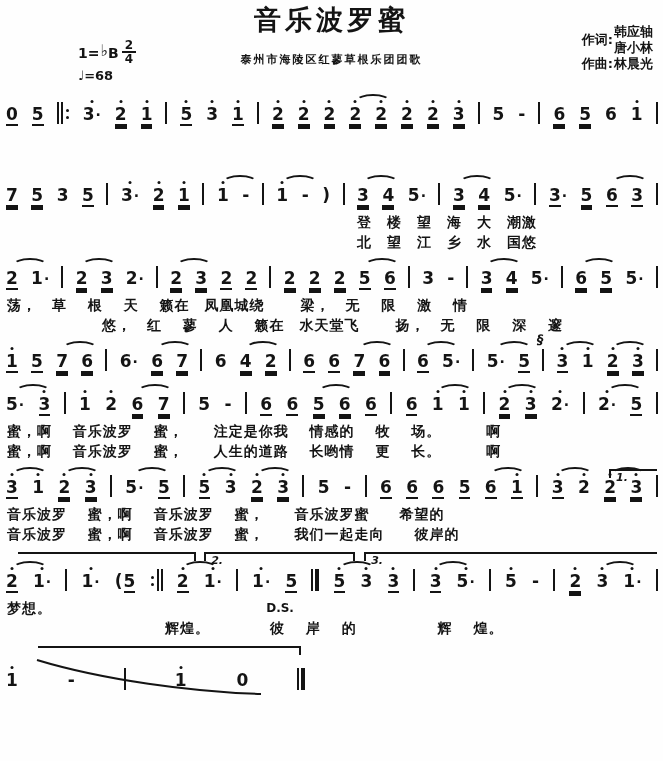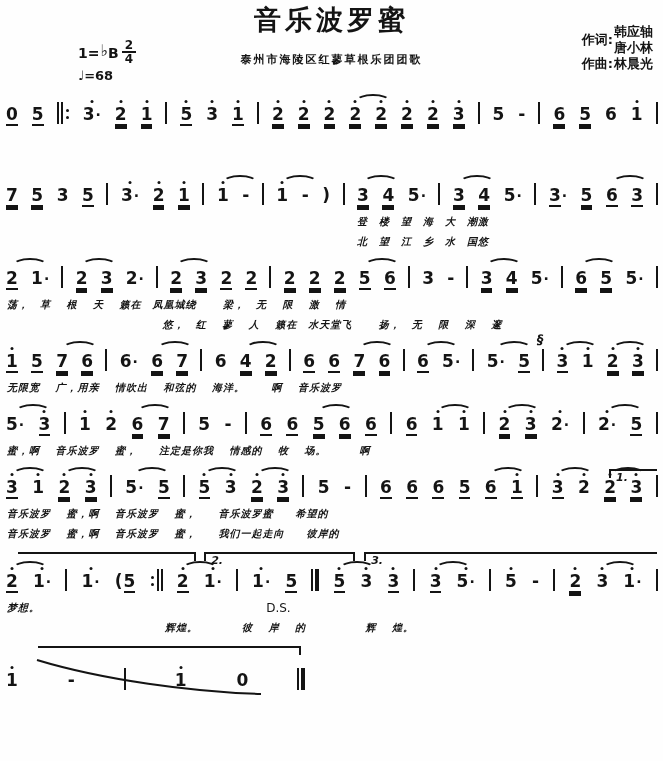--- a/index.html
+++ b/index.html
@@ -39,26 +39,26 @@
   .aug{font-size:14px;margin-left:1px;}
   .pre{margin-right:1px;}
   .slur{position:absolute;top:-2px;left:55%;width:30px;height:10px;border:2px solid transparent;
         border-top:2px solid var(--ink);border-radius:50%;pointer-events:none;}
   .bar{position:relative;display:flex;align-items:flex-end;gap:2px;margin-bottom:7px;}
   .bar .bl{width:2px;height:22px;background:var(--ink);}
   .bar .bl.thick{width:4px;}
   .bar .dots{display:flex;flex-direction:column;gap:4px;margin:0 1px 5px;}
   .bar .dots i{width:3px;height:3px;border-radius:50%;background:var(--ink);display:block;}
   .segno{position:absolute;top:-17px;left:-5px;font-size:13px;font-weight:bold;transform:skewX(-8deg);}
-  .lyric{font-size:10px;font-weight:bold;white-space:pre;line-height:20px;letter-spacing:1px;font-style:italic;}
+  .lyric{font-size:14px;font-weight:bold;white-space:pre;line-height:20px;letter-spacing:1px;}
   .volta{position:absolute;top:0;height:7px;border-top:2px solid var(--ink);}
   .volta.l{border-left:2px solid var(--ink);}
   .volta.r{border-right:2px solid var(--ink);}
   .volta .vlabel{position:absolute;left:5px;top:0;font-size:11px;font-weight:bold;font-style:italic;}
-  .sys-label{position:absolute;font-size:12px;font-weight:normal;}
+  .sys-label{position:absolute;font-size:12px;font-weight:bold;}
   .bigtie{position:absolute;left:28px;top:10px;pointer-events:none;}
 </style>
 </head>
 <body>
 
 <div class="page">
   <div class="header">
     <h1 class="title">音乐波罗蜜</h1>
     <div class="subtitle">泰州市海陵区红蓼草根乐团团歌</div>
     <div class="keyblock">
@@ -275,21 +275,20 @@
             <span class="segno">§</span>
           </span>
           <span class="note"><span class="t u1">3</span><span class="odot"></span><span class="slur"></span></span>
           <span class="note"><span class="t">1</span><span class="odot"></span></span>
           <span class="note"><span class="t u2">2</span><span class="odot"></span><span class="slur"></span></span>
           <span class="note"><span class="t u2">3</span><span class="odot"></span></span>
           <span class="bar">
             <i class="bl"></i>
           </span>
         </div>
-        <div class="lyric" style="padding-left: 2px;">无限宽　 广，用亲　 情吹出　 和弦的　 海洋。　　 啊　 音乐波罗</div>
       </div>
       <div class="system">
         <div class="notes-row">
           <span class="note"><span class="t">5</span><span class="aug">·</span><span class="slur"></span></span>
           <span class="note"><span class="t u1">3</span><span class="odot"></span></span>
           <span class="bar">
             <i class="bl"></i>
           </span>
           <span class="note"><span class="t">1</span><span class="odot"></span></span>
           <span class="note"><span class="t">2</span><span class="odot"></span></span>
@@ -323,20 +322,21 @@
           <span class="bar">
             <i class="bl"></i>
           </span>
           <span class="note"><span class="t">2</span><span class="aug">·</span><span class="odot"></span><span class="slur"></span></span>
           <span class="note"><span class="t u1">5</span></span>
           <span class="bar">
             <i class="bl"></i>
           </span>
         </div>
         <div class="lyric" style="padding-left: 2px;">蜜，啊　 音乐波罗　 蜜，　　注定是你我　 情感的　 牧　 场。　　　啊</div>
+        <div class="lyric" style="padding-left: 2px;">蜜，啊　 音乐波罗　 蜜，　　人生的道路　 长哟情　 更　 长。　　　啊</div>
       </div>
       <div class="system">
         <div class="volta l" style="left: 92.5%; width: 7%;">
           <span class="vlabel">1.</span>
         </div>
         <div class="notes-row">
           <span class="note"><span class="t u1">3</span><span class="odot"></span><span class="slur"></span></span>
           <span class="note"><span class="t">1</span><span class="odot"></span></span>
           <span class="note"><span class="t u2">2</span><span class="odot"></span><span class="slur"></span></span>
           <span class="note"><span class="t u2">3</span><span class="odot"></span></span>

